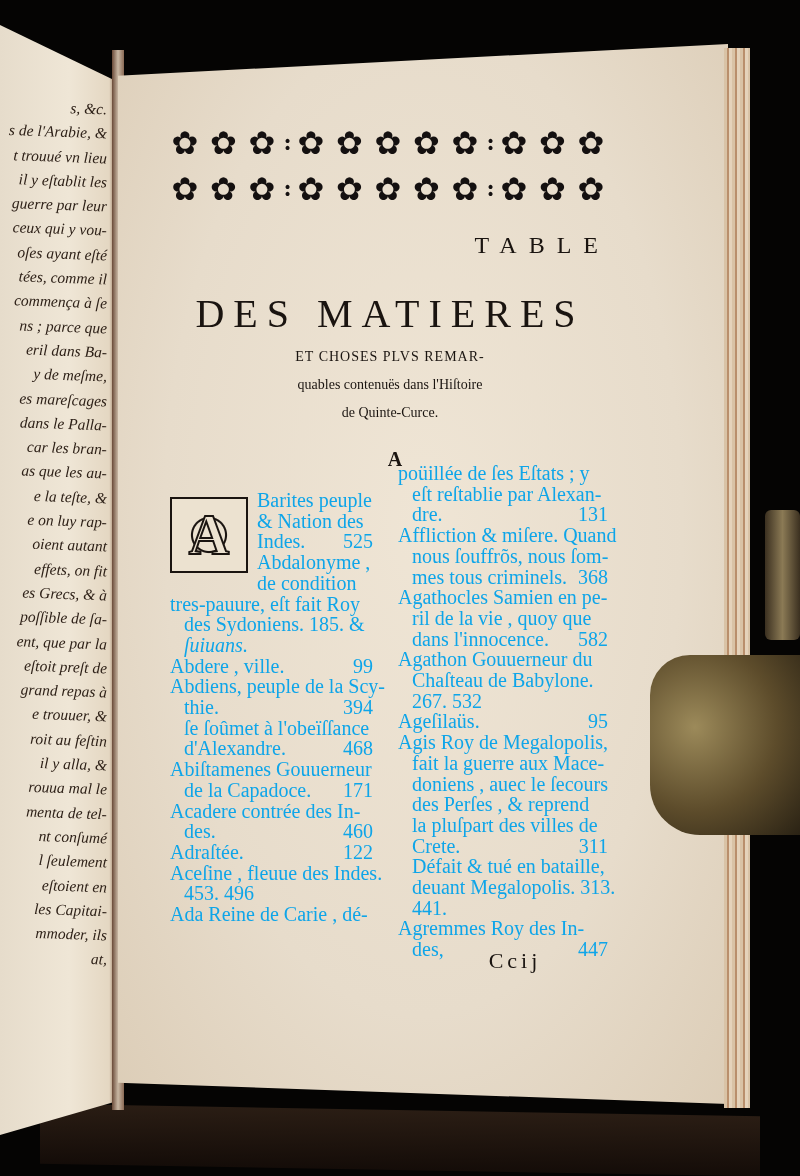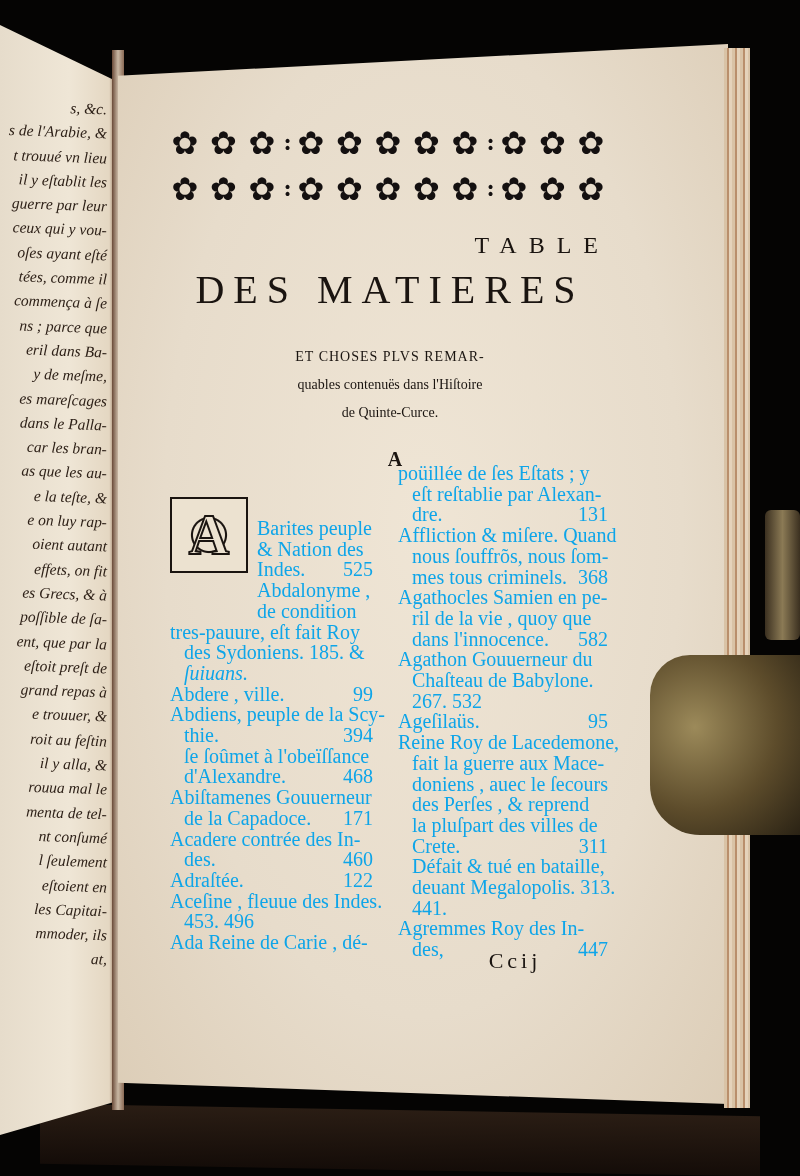--- a/index.html
+++ b/index.html
@@ -39,30 +39,30 @@
 
   .ornament { position:absolute; left:168px; top:125px; width:440px; }
   .ornament-row { display:flex; justify-content:space-between; height:40px; margin-bottom:6px; }
   .orn { width:34px; height:36px; position:relative; }
   .orn::before { content:"✿"; position:absolute; inset:0; font-size:32px; line-height:36px; text-align:center; color:#141010; }
   .orn-sep { width:6px; position:relative; }
   .orn-sep::before { content:":"; position:absolute; left:0; top:4px; font-size:22px; font-weight:bold; color:#141010; }
 
   .title1 { position:absolute; left:170px; top:232px; width:440px; text-align:right;
     font-family:"Liberation Serif", serif; font-size:24px; letter-spacing:12px; color:#1a1410; }
-  .title2 { position:absolute; left:165px; top:266px; width:450px; text-align:center;
+  .title2 { position:absolute; left:165px; top:290px; width:450px; text-align:center;
     font-family:"Liberation Serif", serif; font-size:40px; letter-spacing:9px; color:#1a1410; }
   .title3 { position:absolute; left:170px; top:343px; width:440px; text-align:center;
     font-family:"Liberation Serif", serif; font-size:14px; color:#1a1410; line-height:28px; }
   .title3 .caps { letter-spacing:1px; }
   .section-letter { position:absolute; left:380px; top:448px; width:30px; text-align:center;
     font-family:"Liberation Serif", serif; font-size:20px; font-weight:bold; color:#1a1410; }
 
   .col { position:absolute; font-family:"Liberation Serif", serif; font-size:20px; line-height:20.7px; color:#0ea5e9; }
-  .col-left { left:170px; top:490px; width:203px;margin-top:28px; }
+  .col-left { left:170px; top:490px; width:203px; }
   .col-right { left:398px; top:463px; width:210px; }
   .entry { position:relative; }
   .line { display:flex; justify-content:space-between; white-space:nowrap; }
   .line.indent { padding-left:14px;text-align:center; }
   .drop-offset .line { padding-left:87px; }
   .drop-cap { position:absolute; left:170px; top:497px; width:74px; height:72px;
     background:radial-gradient(circle,#ece2d0 30%,#1a1410 32%,#1a1410 34%,#ece2d0 36%);
     border:2px solid #1a1410; display:flex; align-items:center; justify-content:center; }
   .drop-cap span { font-family:"Liberation Serif", serif; font-size:56px; font-weight:bold; color:#ece2d0;
     -webkit-text-stroke:2px #1a1410; }
@@ -334,21 +334,21 @@
       </div>
     </div>
     <div class="entry">
       <div class="line">
         <span>Ageſilaüs.</span>
         <span>95</span>
       </div>
     </div>
     <div class="entry">
       <div class="line">
-        <span>Reine Roy de Lacedemone,</span>
+        <span>Agis Roy de Megalopolis,</span>
         <span></span>
       </div>
       <div class="line indent">
         <span>fait la guerre aux Mace-</span>
         <span></span>
       </div>
       <div class="line indent">
         <span>doniens , auec le ſecours</span>
         <span></span>
       </div>

